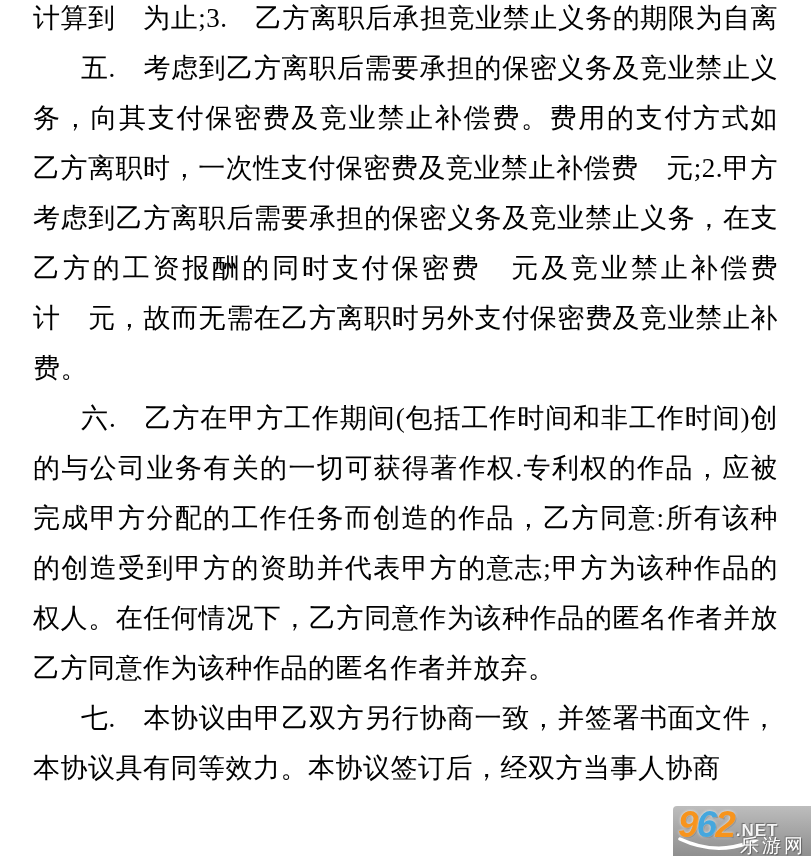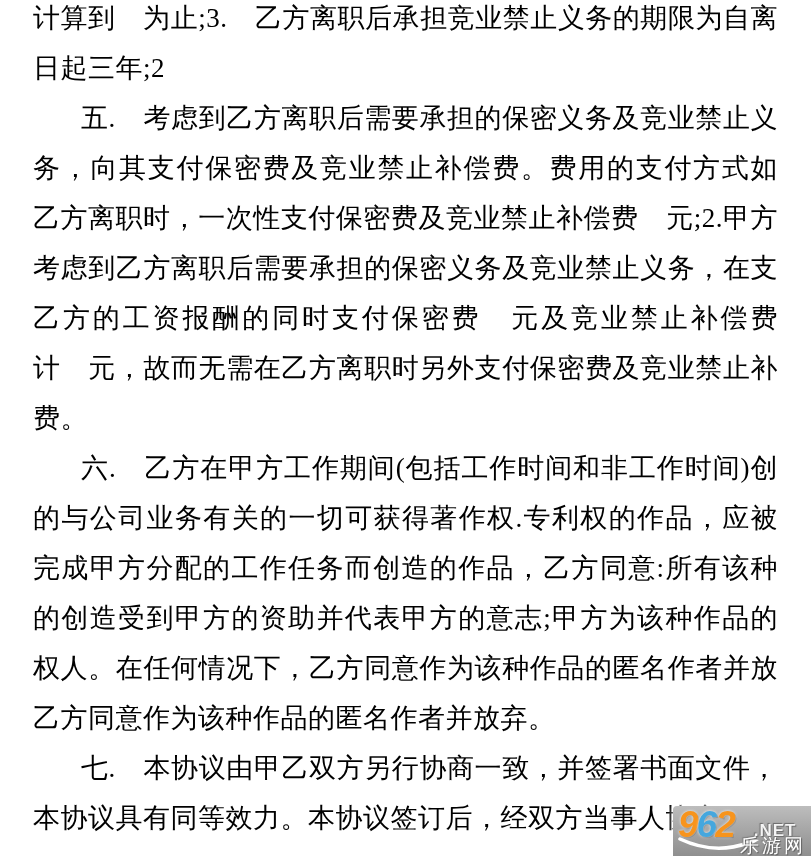--- a/index.html
+++ b/index.html
@@ -71,21 +71,21 @@
     letter-spacing: -2px;
     text-shadow: 0 0 3px rgba(255,255,255,0.85), 1px 1px 1px rgba(60,60,60,0.5);
   }
   .wm-tld {
     font-family: "Liberation Sans", "DejaVu Sans", sans-serif;
     font-weight: bold;
     font-size: 17px;
     line-height: 20px;
     color: #f4f4f4;
     letter-spacing: 1px;
-    margin-left: 20px;
+    margin-left: 2px;
     margin-bottom: 3px;
     text-shadow: 1px 1px 1px #6a6a6a, -1px -1px 1px #6a6a6a;
   }
   .wm-swoosh {
     position: absolute;
     left: 3px;
     bottom: 2px;
   }
   .wm-name {
     position: absolute;
@@ -100,21 +100,20 @@
     text-shadow: 1px 1px 1px #5f5f5f, -1px -1px 1px #7a7a7a;
   }
 </style>
 </head>
 <body>
 
 <div class="page">
 
   <div class="text-body">
       <div class="line justify">计算到　为止;3.　乙方离职后承担竞业禁止义务的期限为自离职之</div>
-      <div class="line">日起三年;2</div>
       <div class="line indent justify">五.　考虑到乙方离职后需要承担的保密义务及竞业禁止义务</div>
       <div class="line justify">务，向其支付保密费及竞业禁止补偿费。费用的支付方式如下:1.</div>
       <div class="line justify">乙方离职时，一次性支付保密费及竞业禁止补偿费　元;2.甲方因</div>
       <div class="line justify">考虑到乙方离职后需要承担的保密义务及竞业禁止义务，在支付</div>
       <div class="line justify">乙方的工资报酬的同时支付保密费　元及竞业禁止补偿费　元，共</div>
       <div class="line justify">计　元，故而无需在乙方离职时另外支付保密费及竞业禁止补偿</div>
       <div class="line">费。</div>
       <div class="line indent justify">六.　乙方在甲方工作期间(包括工作时间和非工作时间)创造</div>
       <div class="line justify">的与公司业务有关的一切可获得著作权.专利权的作品，应被视为</div>
       <div class="line justify">完成甲方分配的工作任务而创造的作品，乙方同意:所有该种作品</div>

